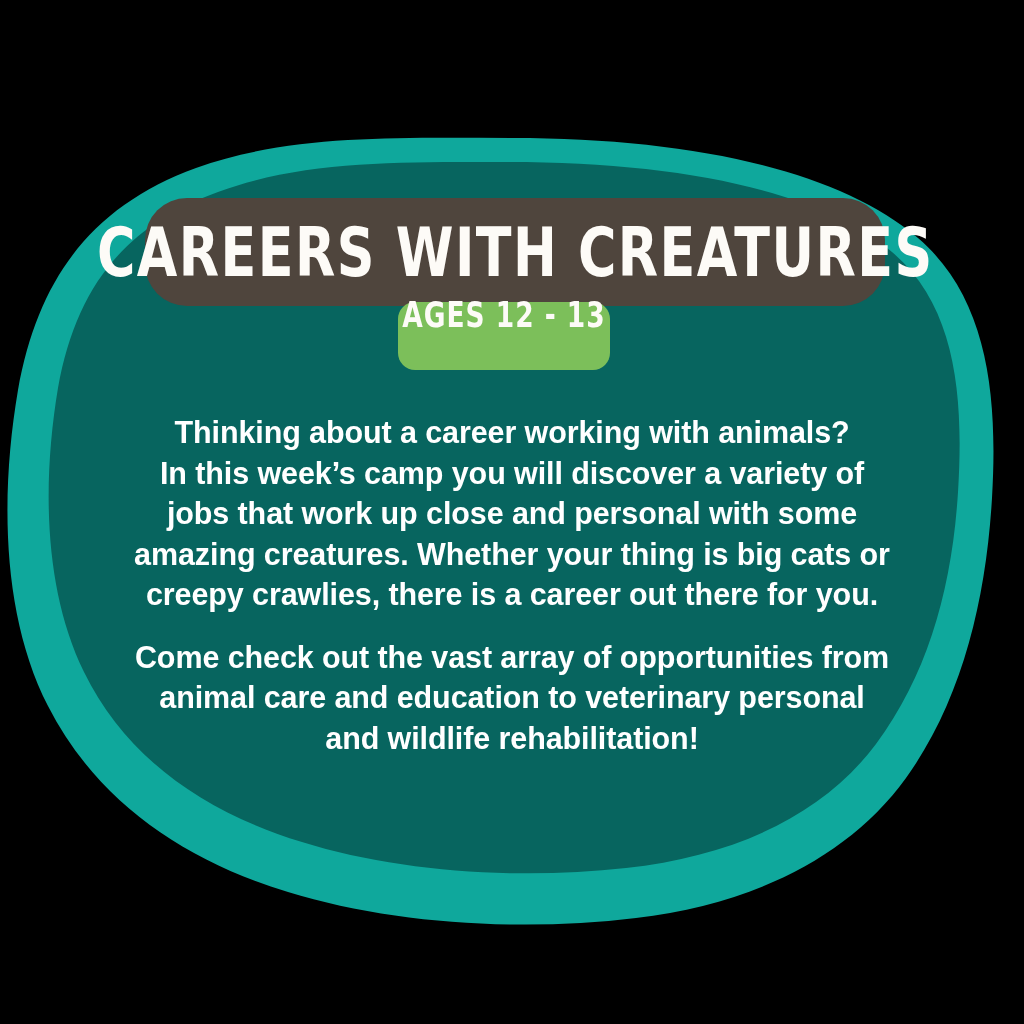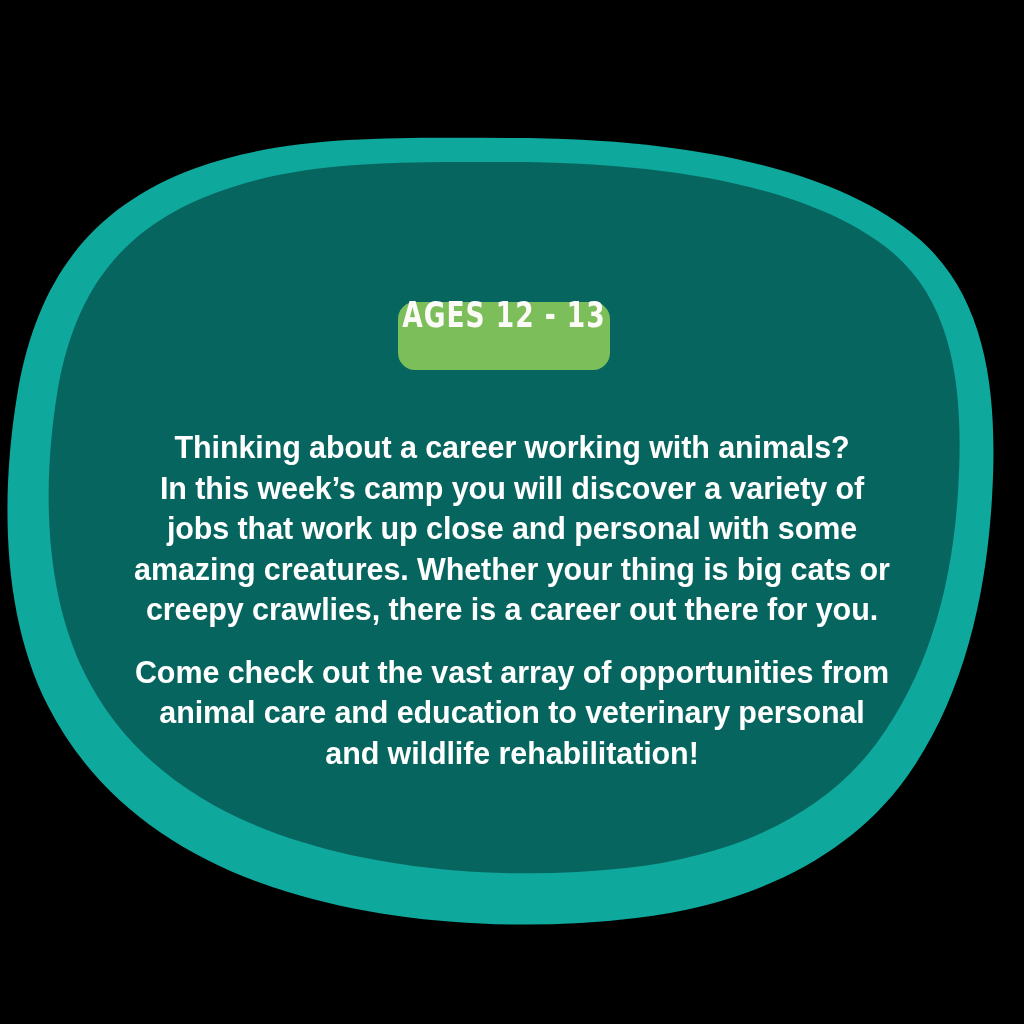--- a/index.html
+++ b/index.html
@@ -79,21 +79,21 @@
     letter-spacing: 1px;
     white-space: nowrap;
     transform: scaleX(0.95) scaleY(1.12);
     text-transform: uppercase;
   }
 
   
   #body-copy {
     position: absolute;
     left: 62px;
-    top: 427px;
+    top: 412px;
     width: 900px;
     text-align: center;
   }
   .para {
     color: #FFFFFF;
     font-family: "Liberation Sans", sans-serif;
     font-weight: 700;
     font-size: 30.5px;
     line-height: 40.5px;
     letter-spacing: -0.1px;
@@ -127,20 +127,23 @@
              C 956 306, 964 396, 958 492
              C 952 588, 928 674, 876 744
              C 822 816, 734 856, 626 868
              C 518 880, 398 872, 302 842
              C 204 812, 126 758, 84 672
              C 44 590, 42 484, 58 388
              C 76 288, 124 226, 218 192
              C 304 160, 402 162, 508 162 Z"></path>
   </svg>
 
+  <div id="title-bar">
+    <span id="title-text">CAREERS WITH CREATURES</span>
+  </div>
 
   <div id="age-badge">
     <span id="age-badge-text">AGES 12 - 13</span>
   </div>
 
   <div id="body-copy">
     <p class="para">Thinking about a career working with animals?
 In this week’s camp you will discover a variety of
 jobs that work up close and personal with some
 amazing creatures. Whether your thing is big cats or

